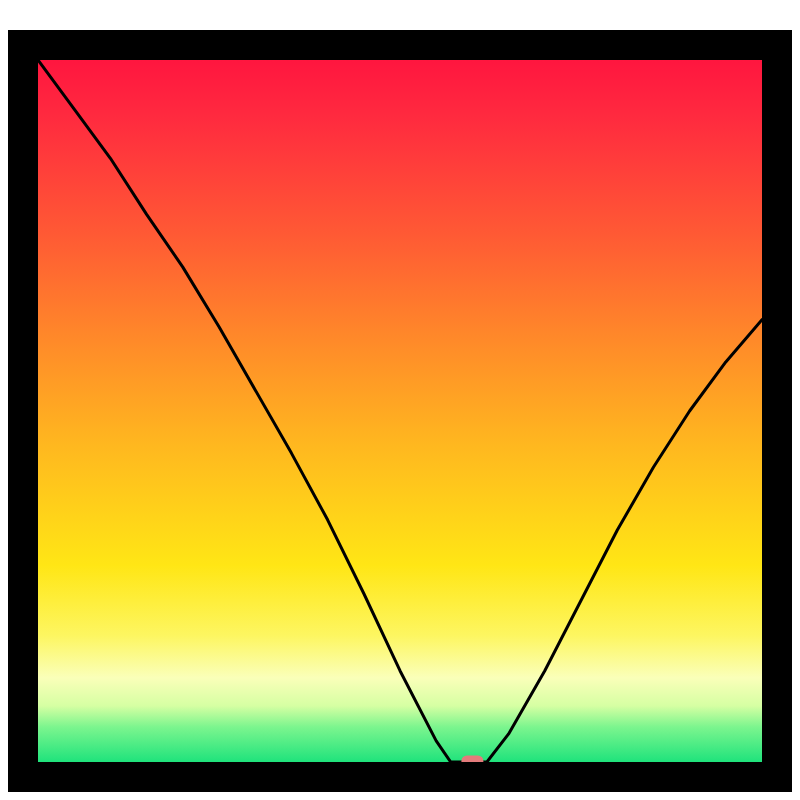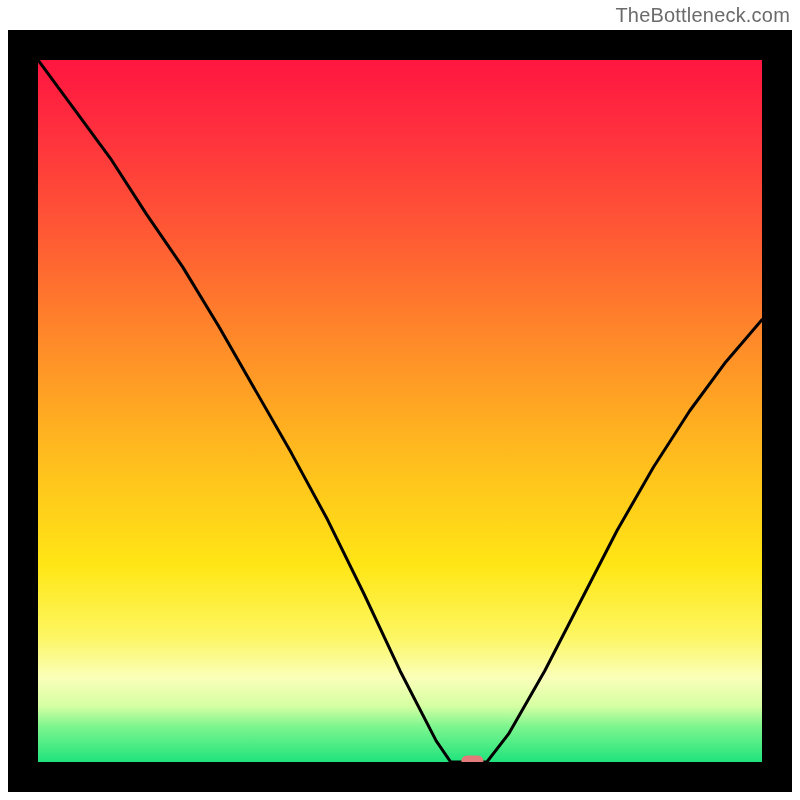--- a/index.html
+++ b/index.html
@@ -80,21 +80,20 @@
   }
   .marker {
     fill: #e37b7b;
     stroke: none;
   }
 </style>
 </head>
 <body>
 
 <div class="stage">
-  <div class="watermark">TheBottleneck.com</div>
   <div class="plot">
     <div class="gradient"></div>
     <svg class="overlay" viewBox="0 0 724 702" preserveAspectRatio="none">
       <path id="curve-path" class="curve" d="M0.0 0.0 L36.2 49.1 L72.4 98.3 L108.6 154.4 L144.8 207.1 L181.0 266.8 L217.2 329.9 L253.4 393.1 L289.6 459.8 L325.8 533.5 L362.0 610.7 L398.2 680.9 L412.7 702.0 L434.4 702.0 L448.9 702.0 L470.6 673.9 L506.8 610.7 L543.0 540.5 L579.2 470.3 L615.4 407.2 L651.6 351.0 L687.8 301.9 L724.0 259.7"></path>
       <rect id="marker-rect" class="marker" x="423.4" y="695.5" width="22" height="11" rx="5.5" ry="5.5" fill="#e37b7b"></rect>
     </svg>
   </div>
   <div class="frame"></div>
 </div>
 

